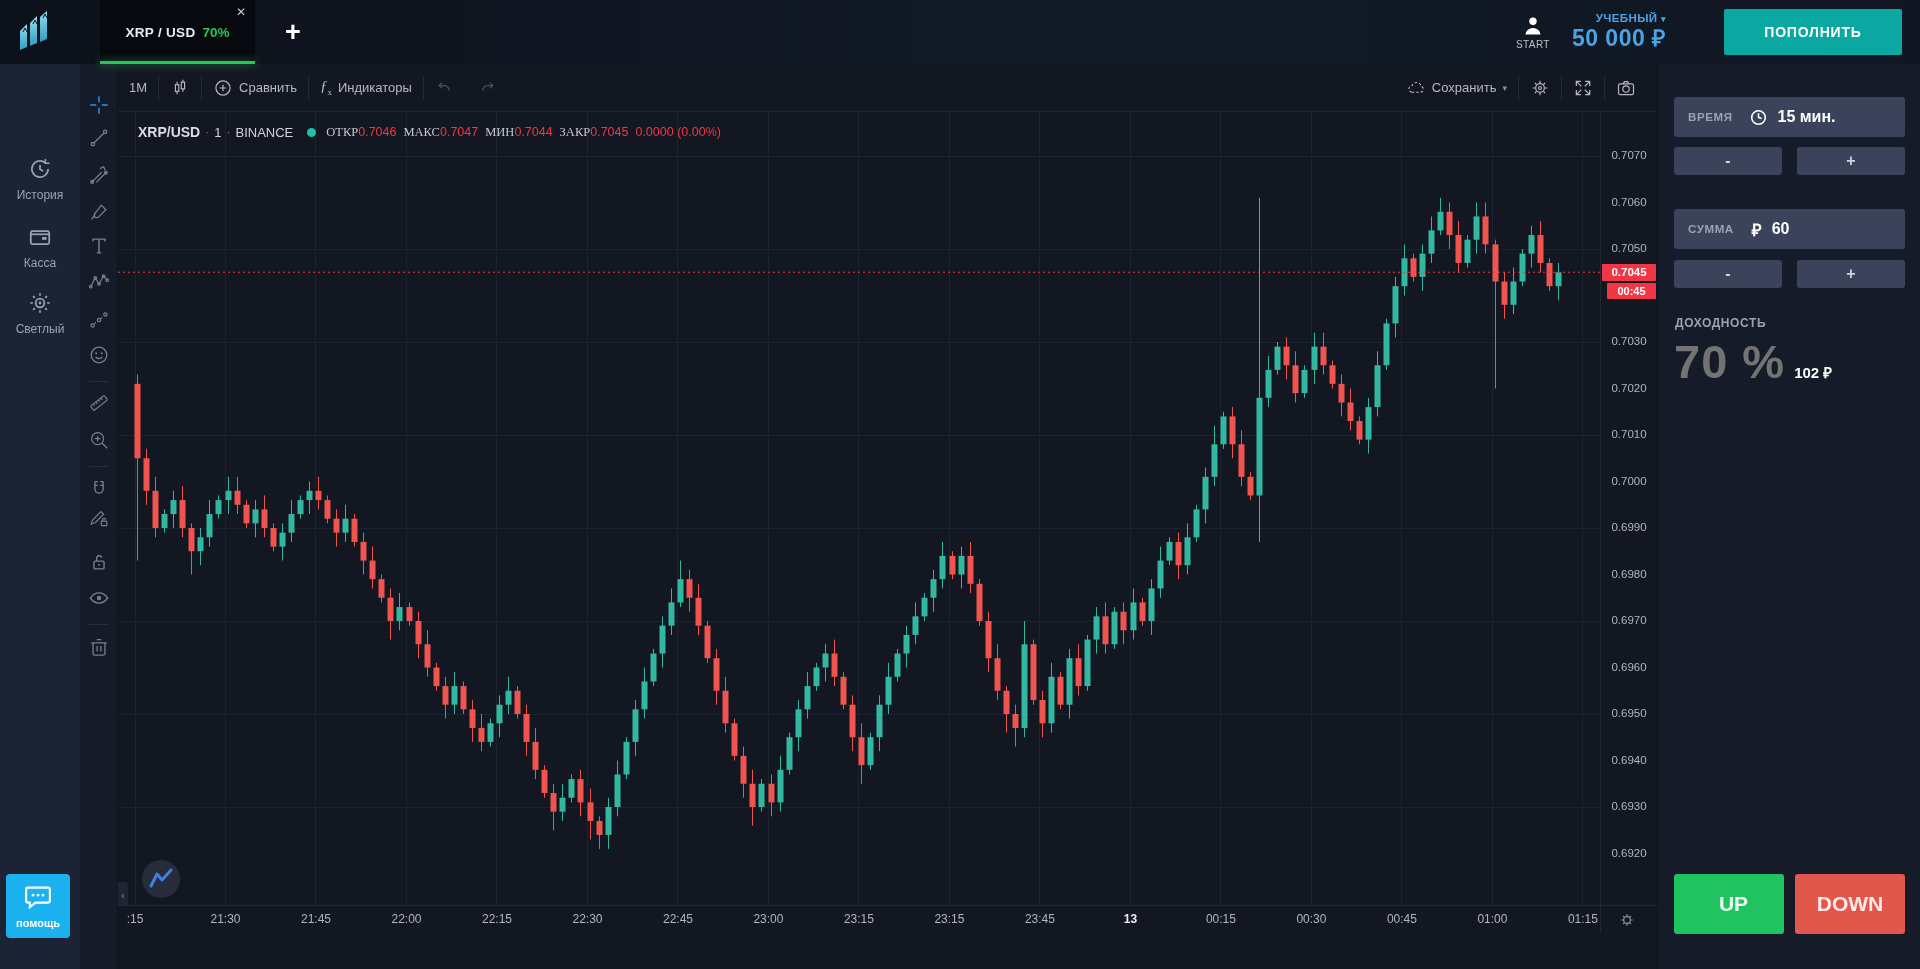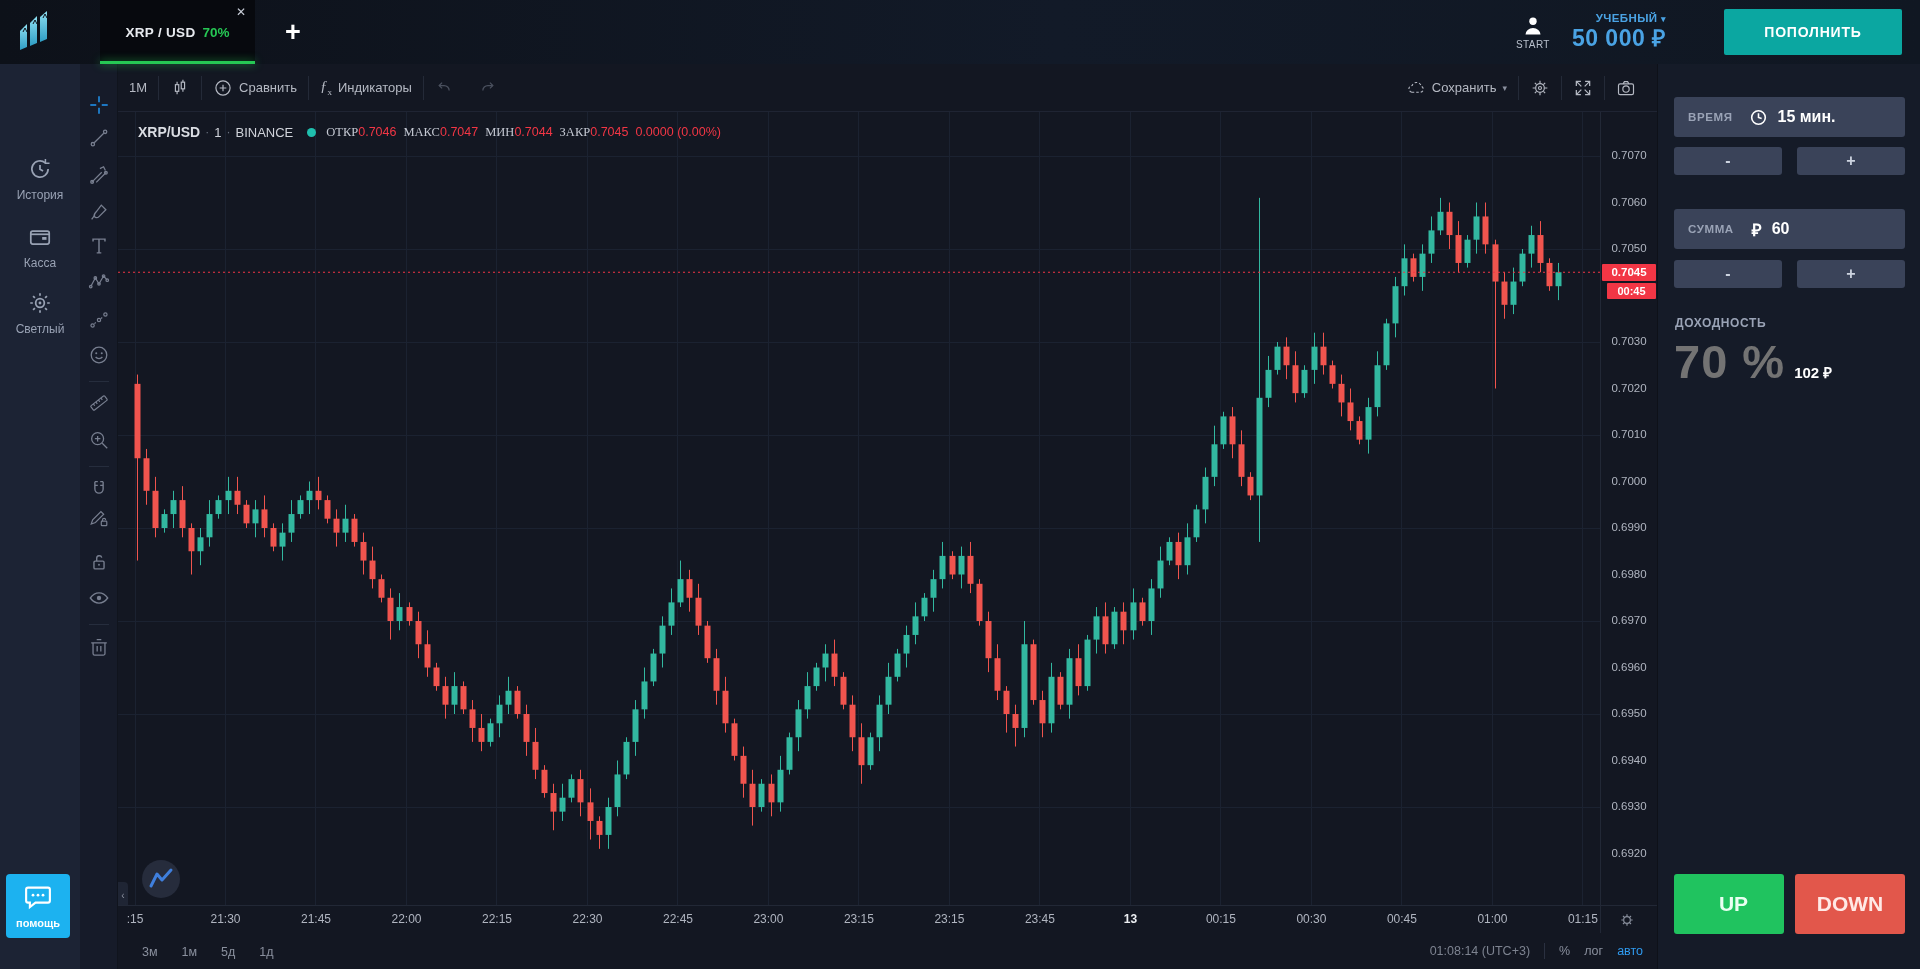--- a/index.html
+++ b/index.html
@@ -764,30 +764,20 @@
           <div class="t-label" style="left: 1464.92px;">01:15</div>
         </div>
       <div id="axis-gear">
         <svg viewBox="0 0 24 24" fill="none" stroke="currentColor" stroke-width="1.8">
           <circle cx="12" cy="12" r="5"></circle>
             <path d="M12 3.5v2.5M12 18v2.5M3.5 12H6M18 12h2.5M6 6l1.8 1.8M16.2 16.2L18 18M18 6l-1.8 1.8M7.8 16.2L6 18"></path>
         </svg>
       </div>
     </div>
 
-    <div id="chart-bottom">
-      <div id="range-group"><span class="range-btn">3м</span><span class="range-btn">1м</span><span class="range-btn">5д</span><span class="range-btn">1д</span></div>
-      <div class="right">
-        <span id="clock-text">01:08:14 (UTC+3)</span>
-        <span class="b-div"></span>
-        <span class="b-btn" style="margin-left:0;">%</span>
-        <span class="b-btn">лог</span>
-        <span class="b-btn active">авто</span>
-      </div>
-    </div>
   </div>
 
   <div id="orderpanel">
     <div class="field" style="top:33px;">
       <span class="f-label">ВРЕМЯ</span>
       <svg viewBox="0 0 24 24" fill="none" stroke="currentColor" stroke-width="2">
         <circle cx="12" cy="12" r="8.6"></circle>
           <path d="M12 6.5V12l4 1.2"></path>
       </svg>
       <span class="f-value">15 мин.</span>

